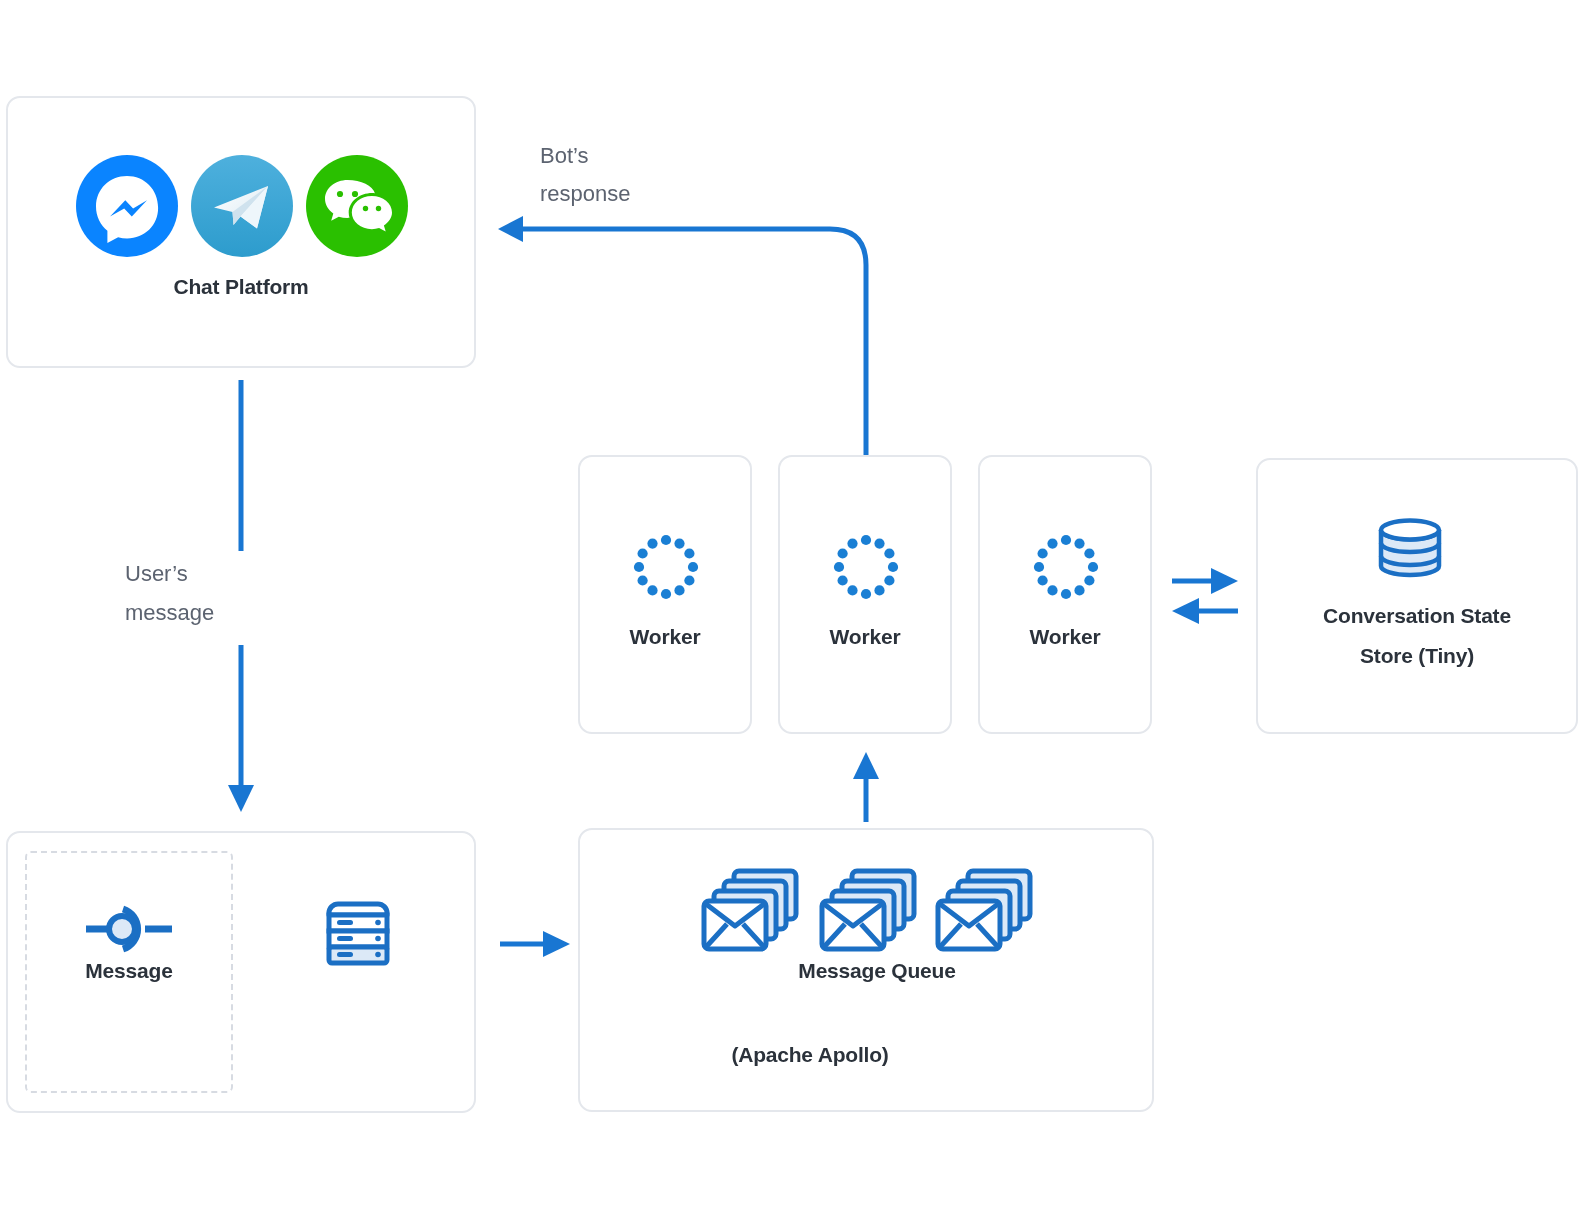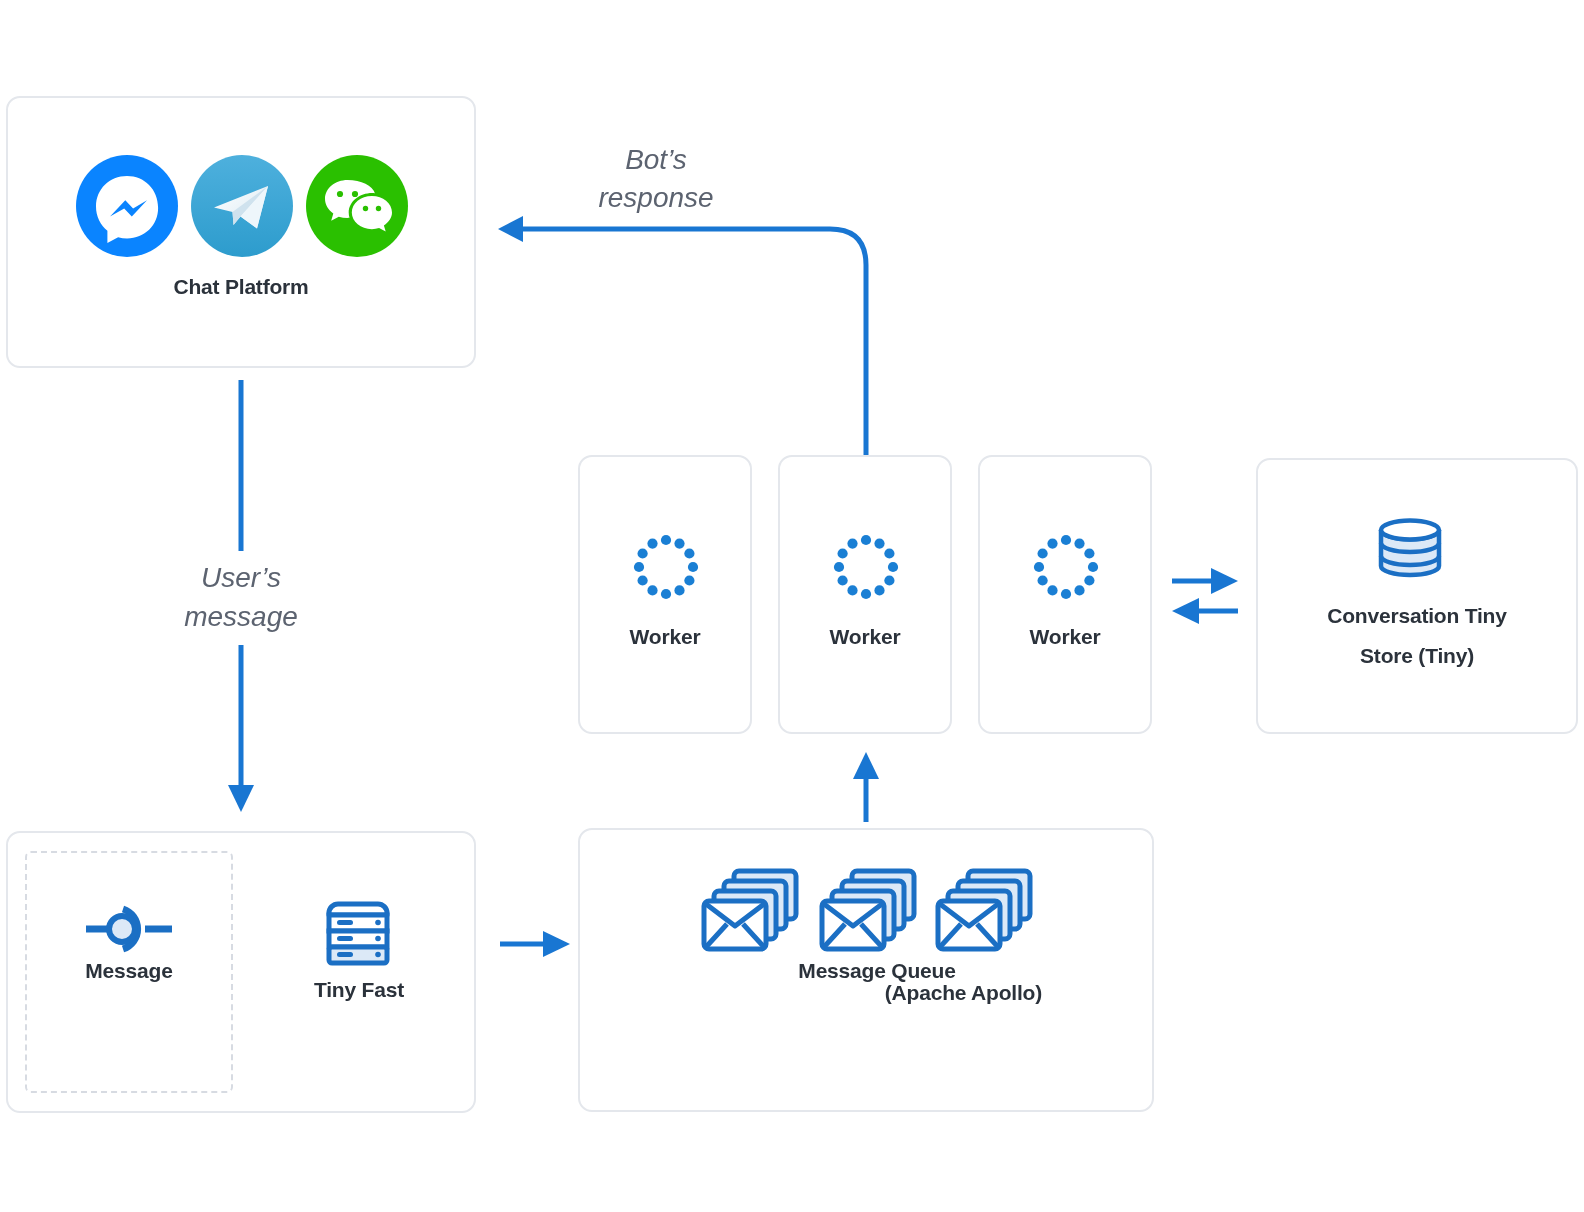--- a/index.html
+++ b/index.html
@@ -36,26 +36,25 @@
     position: absolute;
     text-align: center;
     color: #2b323b;
     font-size: 21px;
     font-weight: 700;
     line-height: 1.28;
     letter-spacing: -0.2px;
   }
   .flow-label {
     position: absolute;
-    text-align: center;
+    text-align: left;
     color: #5c6370;
-    font-size: 28px;
+    font-size: 22px;
     font-weight: 400;
     line-height: 1.28;
-    font-style: italic;
   }
   .icon-wrap {
     position: absolute;
   }
   svg { display: block; overflow: visible; }
   .arrow-layer {
     position: absolute;
     left: 0;
     top: 0;
     width: 1584px;
@@ -178,21 +177,20 @@
       <rect x="7" y="56" width="58" height="16" rx="3" fill="#dce9f7" stroke="#1b6fc4" stroke-width="5"></rect>
       <rect x="15" y="29" width="16" height="5" rx="2.5" fill="#1b6fc4"></rect>
       <rect x="15" y="45" width="16" height="5" rx="2.5" fill="#1b6fc4"></rect>
       <rect x="15" y="61" width="16" height="5" rx="2.5" fill="#1b6fc4"></rect>
       <circle cx="56" cy="31.5" r="2.8" fill="#1b6fc4"></circle>
       <circle cx="56" cy="47.5" r="2.8" fill="#1b6fc4"></circle>
       <circle cx="56" cy="63.5" r="2.8" fill="#1b6fc4"></circle>
     </svg>
   </div>
 
-  <div class="label" style="left:253px; top:977px; width:212px;">Tiny Fast</div>
 
   <div class="box" style="left:578px; top:828px; width:576px; height:284px;"></div>
 
   <div class="icon-wrap" style="left:700px; top:866px; width:100px; height:95px;">
     <svg width="100" height="95" viewBox="0 0 100 95">
       <g fill="#dce9f7" stroke="#1b6fc4" stroke-width="5" stroke-linejoin="round">
         <rect x="34" y="5" width="62" height="48" rx="5"></rect>
         <rect x="24" y="15" width="62" height="48" rx="5"></rect>
         <rect x="14" y="25" width="62" height="48" rx="5"></rect>
       </g>
@@ -222,21 +220,21 @@
         <rect x="24" y="15" width="62" height="48" rx="5"></rect>
         <rect x="14" y="25" width="62" height="48" rx="5"></rect>
       </g>
       <rect x="4" y="35" width="62" height="48" rx="5" fill="#ffffff" stroke="#1b6fc4" stroke-width="5" stroke-linejoin="round"></rect>
       <path d="M6 38 L35 60 L64 38" fill="none" stroke="#1b6fc4" stroke-width="5" stroke-linejoin="round"></path>
       <path d="M6 81 L27 58 M64 81 L43 58" fill="none" stroke="#1b6fc4" stroke-width="5"></path>
     </svg>
   </div>
 
   <div class="label" style="left:578px; top:958px; width:576px;margin-left:11px;">Message Queue</div>
-  <div class="label" style="left:578px; top:980px; width:464px;text-align:right;">(Apache Apollo)</div>
+  <div class="label" style="left:578px; top:1042px; width:464px;">(Apache Apollo)</div>
 
   <div class="box" style="left:578px; top:455px; width:174px; height:279px;"></div>
   <div class="icon-wrap" style="left:632px; top:533px; width:68px; height:68px;">
     <svg width="68" height="68" viewBox="0 0 68 68">
       <g fill="#1a7fd4">
         <circle cx="34" cy="7" r="5.1"></circle>
         <circle cx="47.5" cy="10.6" r="5.1"></circle>
         <circle cx="57.4" cy="20.5" r="5.1"></circle>
         <circle cx="61" cy="34" r="5.1"></circle>
         <circle cx="57.4" cy="47.5" r="5.1"></circle>
@@ -300,16 +298,16 @@
     <svg width="66" height="62" viewBox="0 0 66 62">
       <path d="M4 13 v36 c0 5 13 9 29 9 s29-4 29-9 V13 z" fill="#dce9f7" stroke="none"></path>
       <path d="M4 13 v36 c0 5 13 9 29 9 s29-4 29-9 V13" fill="none" stroke="#1b6fc4" stroke-width="4.5"></path>
       <ellipse cx="33" cy="13" rx="29" ry="9.5" fill="#ffffff" stroke="#1b6fc4" stroke-width="4.5"></ellipse>
       <path d="M4 26 c0 5 13 9 29 9 s29-4 29-9" fill="none" stroke="#1b6fc4" stroke-width="4.5"></path>
       <path d="M4 39 c0 5 13 9 29 9 s29-4 29-9" fill="none" stroke="#1b6fc4" stroke-width="4.5"></path>
       <path d="M4 13 c0 5 13 9.5 29 9.5 s29-4.5 29-9.5" fill="#ffffff" stroke="#1b6fc4" stroke-width="4.5"></path>
     </svg>
   </div>
 
-  <div class="label" style="left:1256px; top:603px; width:322px;">Conversation Tiny</div>
+  <div class="label" style="left:1256px; top:603px; width:322px;">Conversation State</div>
   <div class="label" style="left:1256px; top:643px; width:322px;">Store (Tiny)</div>
 
 </div>
 
 </body></html>

